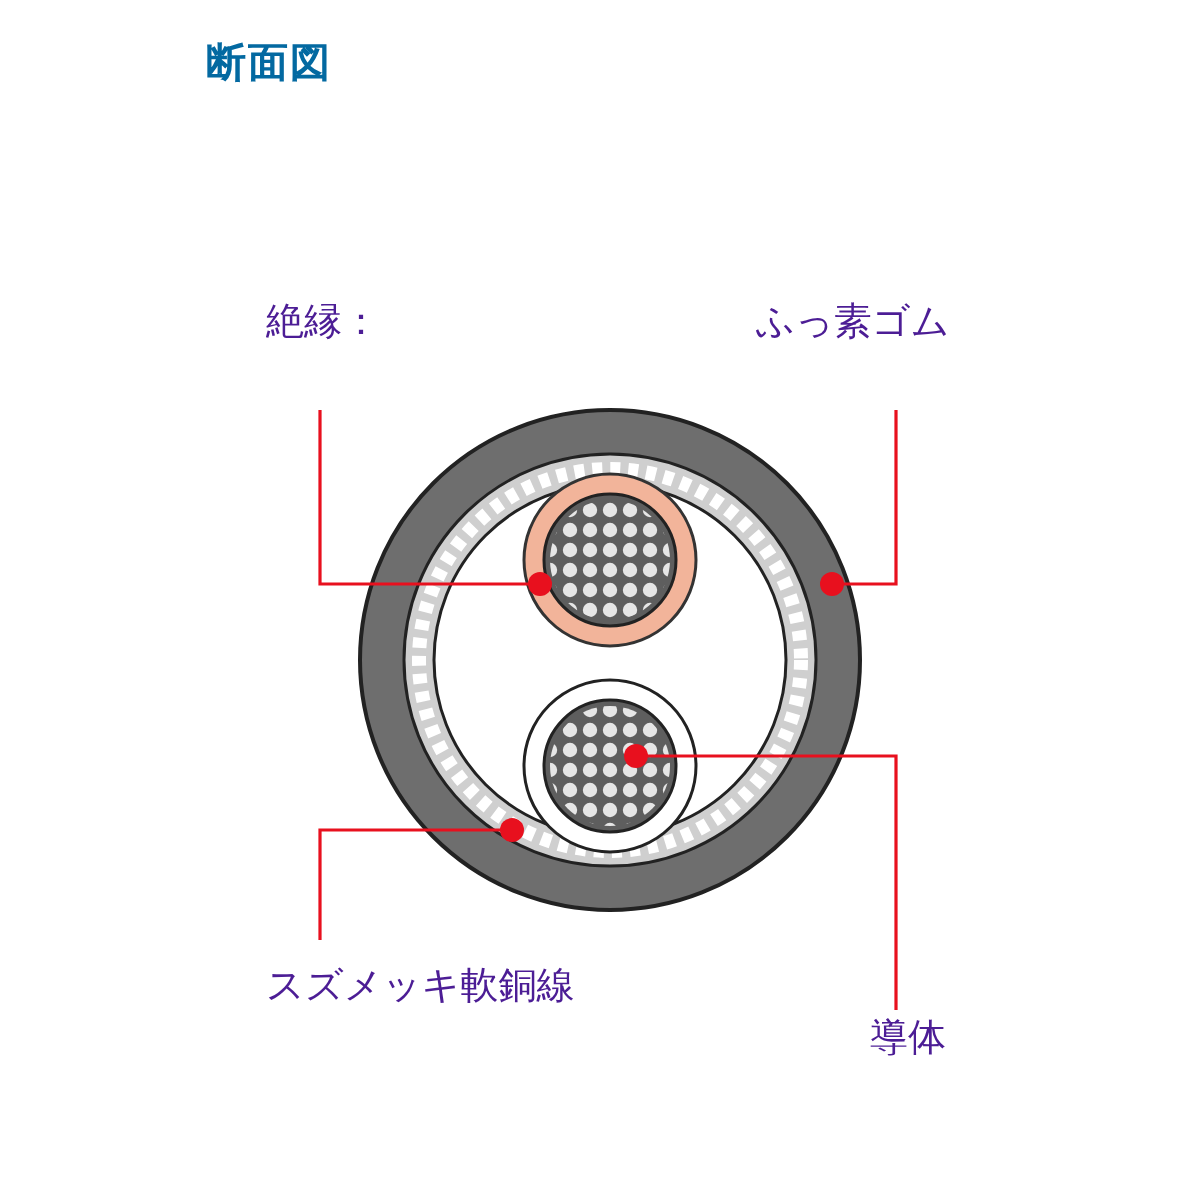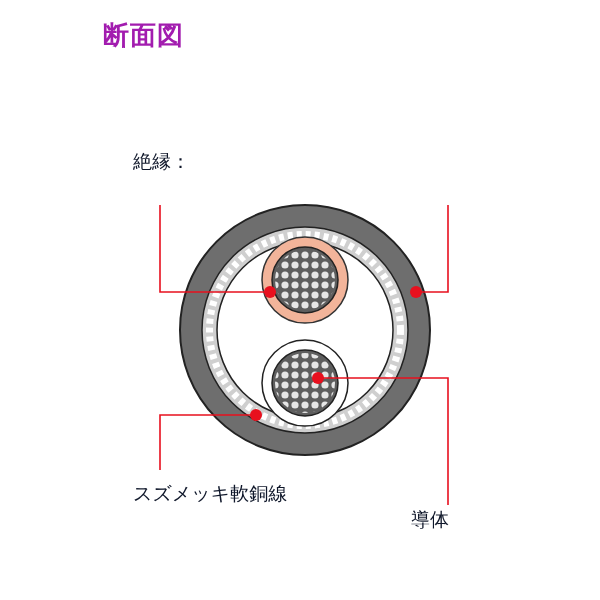--- a/index.html
+++ b/index.html
@@ -1,40 +1,41 @@
 <!DOCTYPE html>
 <html><head>
 <meta charset="utf-8">
 <style>
   html, body { margin: 0; padding: 0; background: #ffffff; }
   body { width: 600px; height: 600px; position: relative; overflow: hidden;
          font-family: "DejaVu Sans", "Liberation Sans", sans-serif; color: #333333; }
-  .title { position: absolute; left: 103px; top: 18px; font-size: 26px; font-weight: bold;
-           color: #a21caf; letter-spacing: 1px; }
-  .label { position: absolute; font-size: 19px; line-height: 23px; color: #0f172a; white-space: nowrap; }
+  .title { position: absolute; left: 103px; top: 18px; font-size: 20px; font-weight: bold;
+           color: #0369a1; letter-spacing: 1px; }
+  .label { position: absolute; font-size: 19px; line-height: 23px; color: #4c1d95; white-space: nowrap; }
   .label span { display: block; }
   svg.diagram { position: absolute; left: 0; top: 0; }
 </style>
 </head>
 <body>
 
 <div class="title">断面図</div>
 
 <div class="label" style="left:133px; top:150px;">
   <span>絶縁：</span>
 </div>
 
 <div class="label" style="left:378px; top:150px;">
+  <span>ふっ素ゴム</span>
 </div>
 
 <div class="label" style="left:133px; top:482px;text-align:center;">
   <span>スズメッキ軟銅線</span>
 </div>
 
-<div class="label" style="left:411px; top:508px;">
+<div class="label" style="left:435px; top:508px;">
   <span>導体</span>
 </div>
 
 <svg class="diagram" width="600" height="600" viewBox="0 0 600 600">
   <defs>
     <pattern id="strandPat" x="0" y="0" width="10" height="10" patternUnits="userSpaceOnUse">
       <circle cx="5" cy="5" r="3.6" fill="#e6e6e6"></circle>
     </pattern>
     <pattern id="strandPat2" x="0" y="0" width="10" height="10" patternUnits="userSpaceOnUse">
       <circle cx="5" cy="5" r="3.6" fill="#e6e6e6"></circle>

